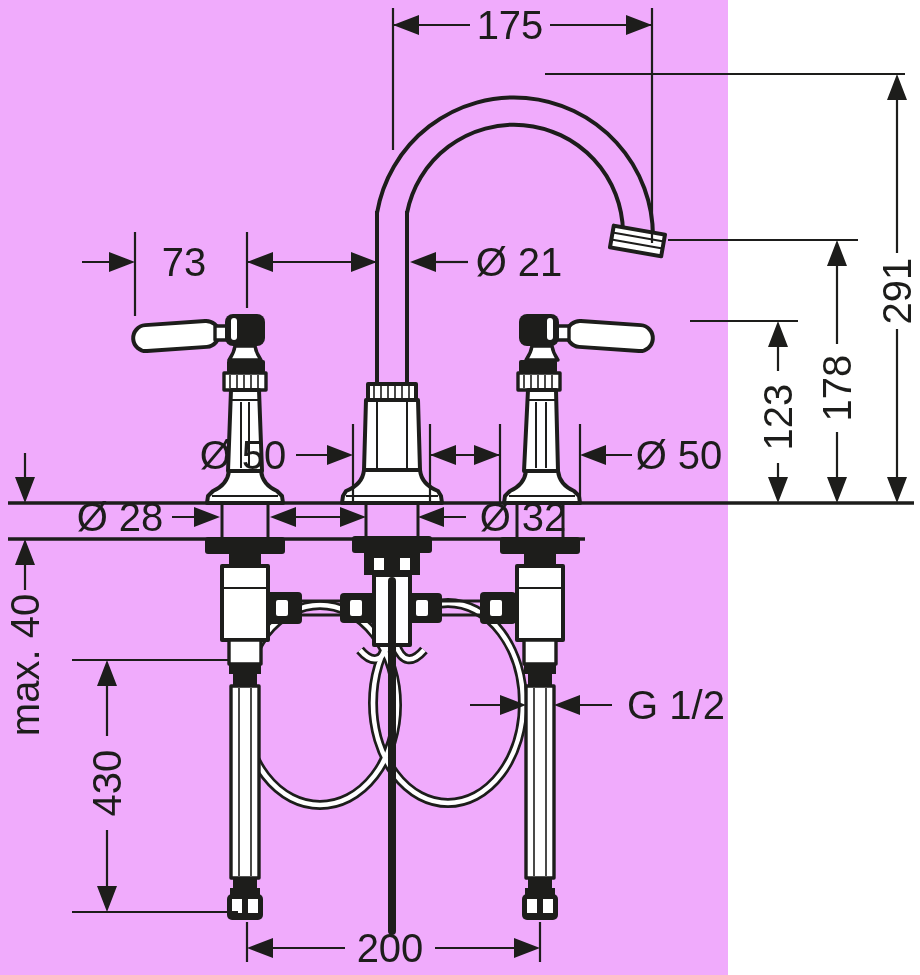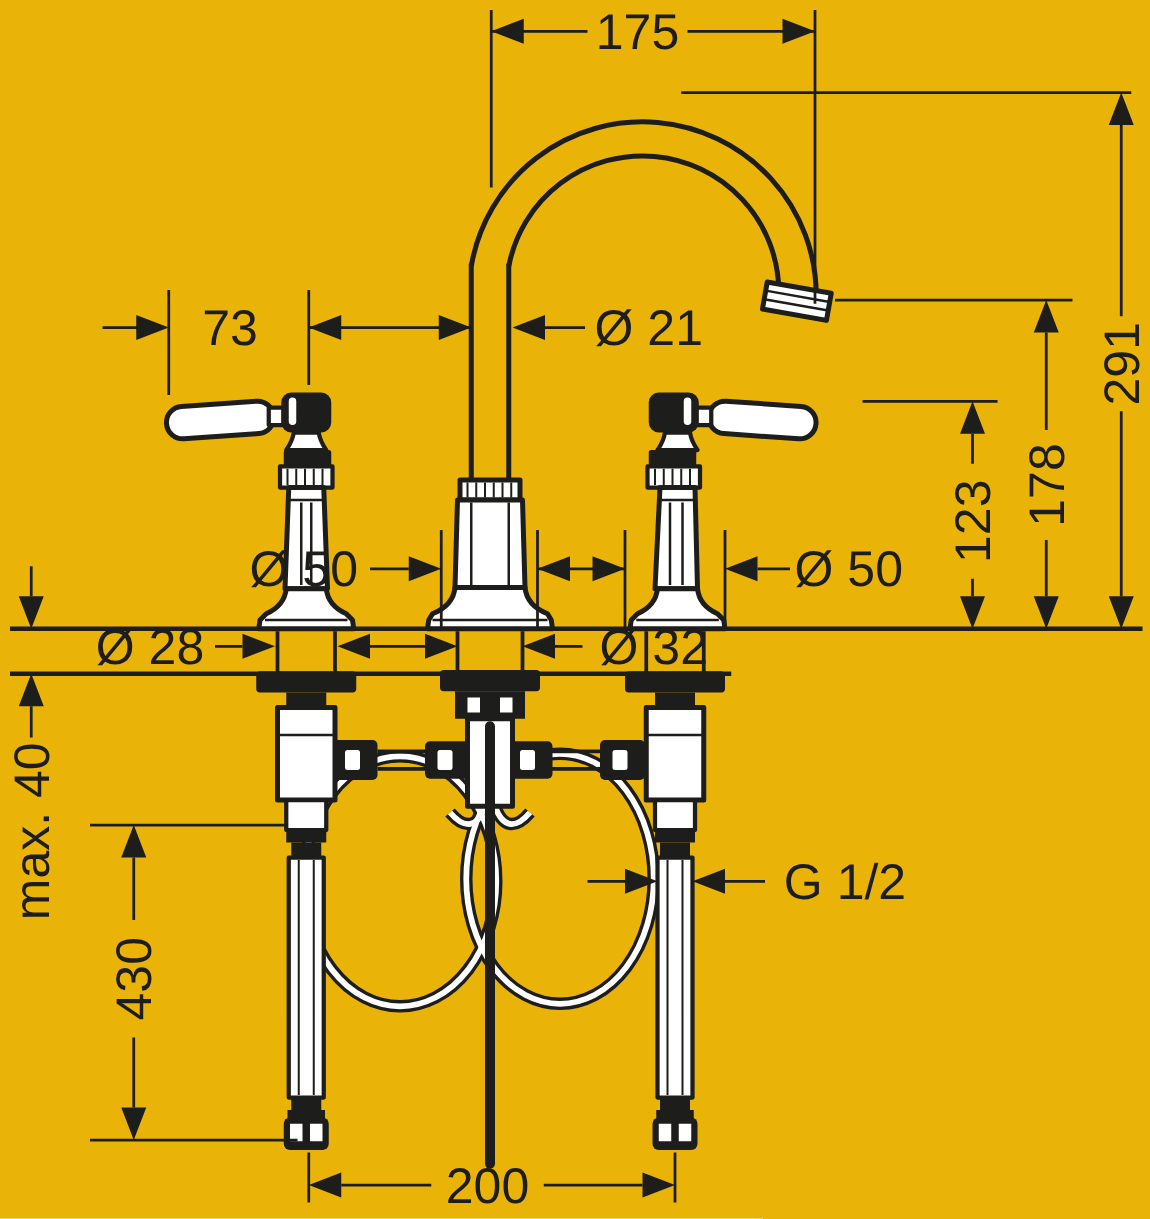--- a/index.html
+++ b/index.html
@@ -1,16 +1,16 @@
 <!DOCTYPE html>
 <html><head>
 <meta charset="utf-8">
 <style>
   html,body{margin:0;padding:0;background:#ffffff;}
-  .stage{width:920px;height:975px;position:relative;background:#eab308;}
+  .stage{width:728px;height:975px;position:relative;background:#f0abfc;}
   svg{display:block;}
   svg text{font-family:"Liberation Sans",sans-serif;font-size:40px;fill:#1d1d1b;}
   .o{fill:#fff;stroke:#1d1d1b;stroke-width:4;stroke-linejoin:round;}
   .o3{fill:#fff;stroke:#1d1d1b;stroke-width:3.4;stroke-linejoin:round;}
   .blk{fill:#1d1d1b;stroke:none;}
   .wht{fill:#ffffff;stroke:none;}
   .ln4{stroke:#1d1d1b;stroke-width:4;fill:none;}
   .ln3{stroke:#1d1d1b;stroke-width:3;fill:none;}
   .ln2{stroke:#1d1d1b;stroke-width:2;fill:none;}
   .thin{stroke:#1d1d1b;stroke-width:1.6;fill:none;}

